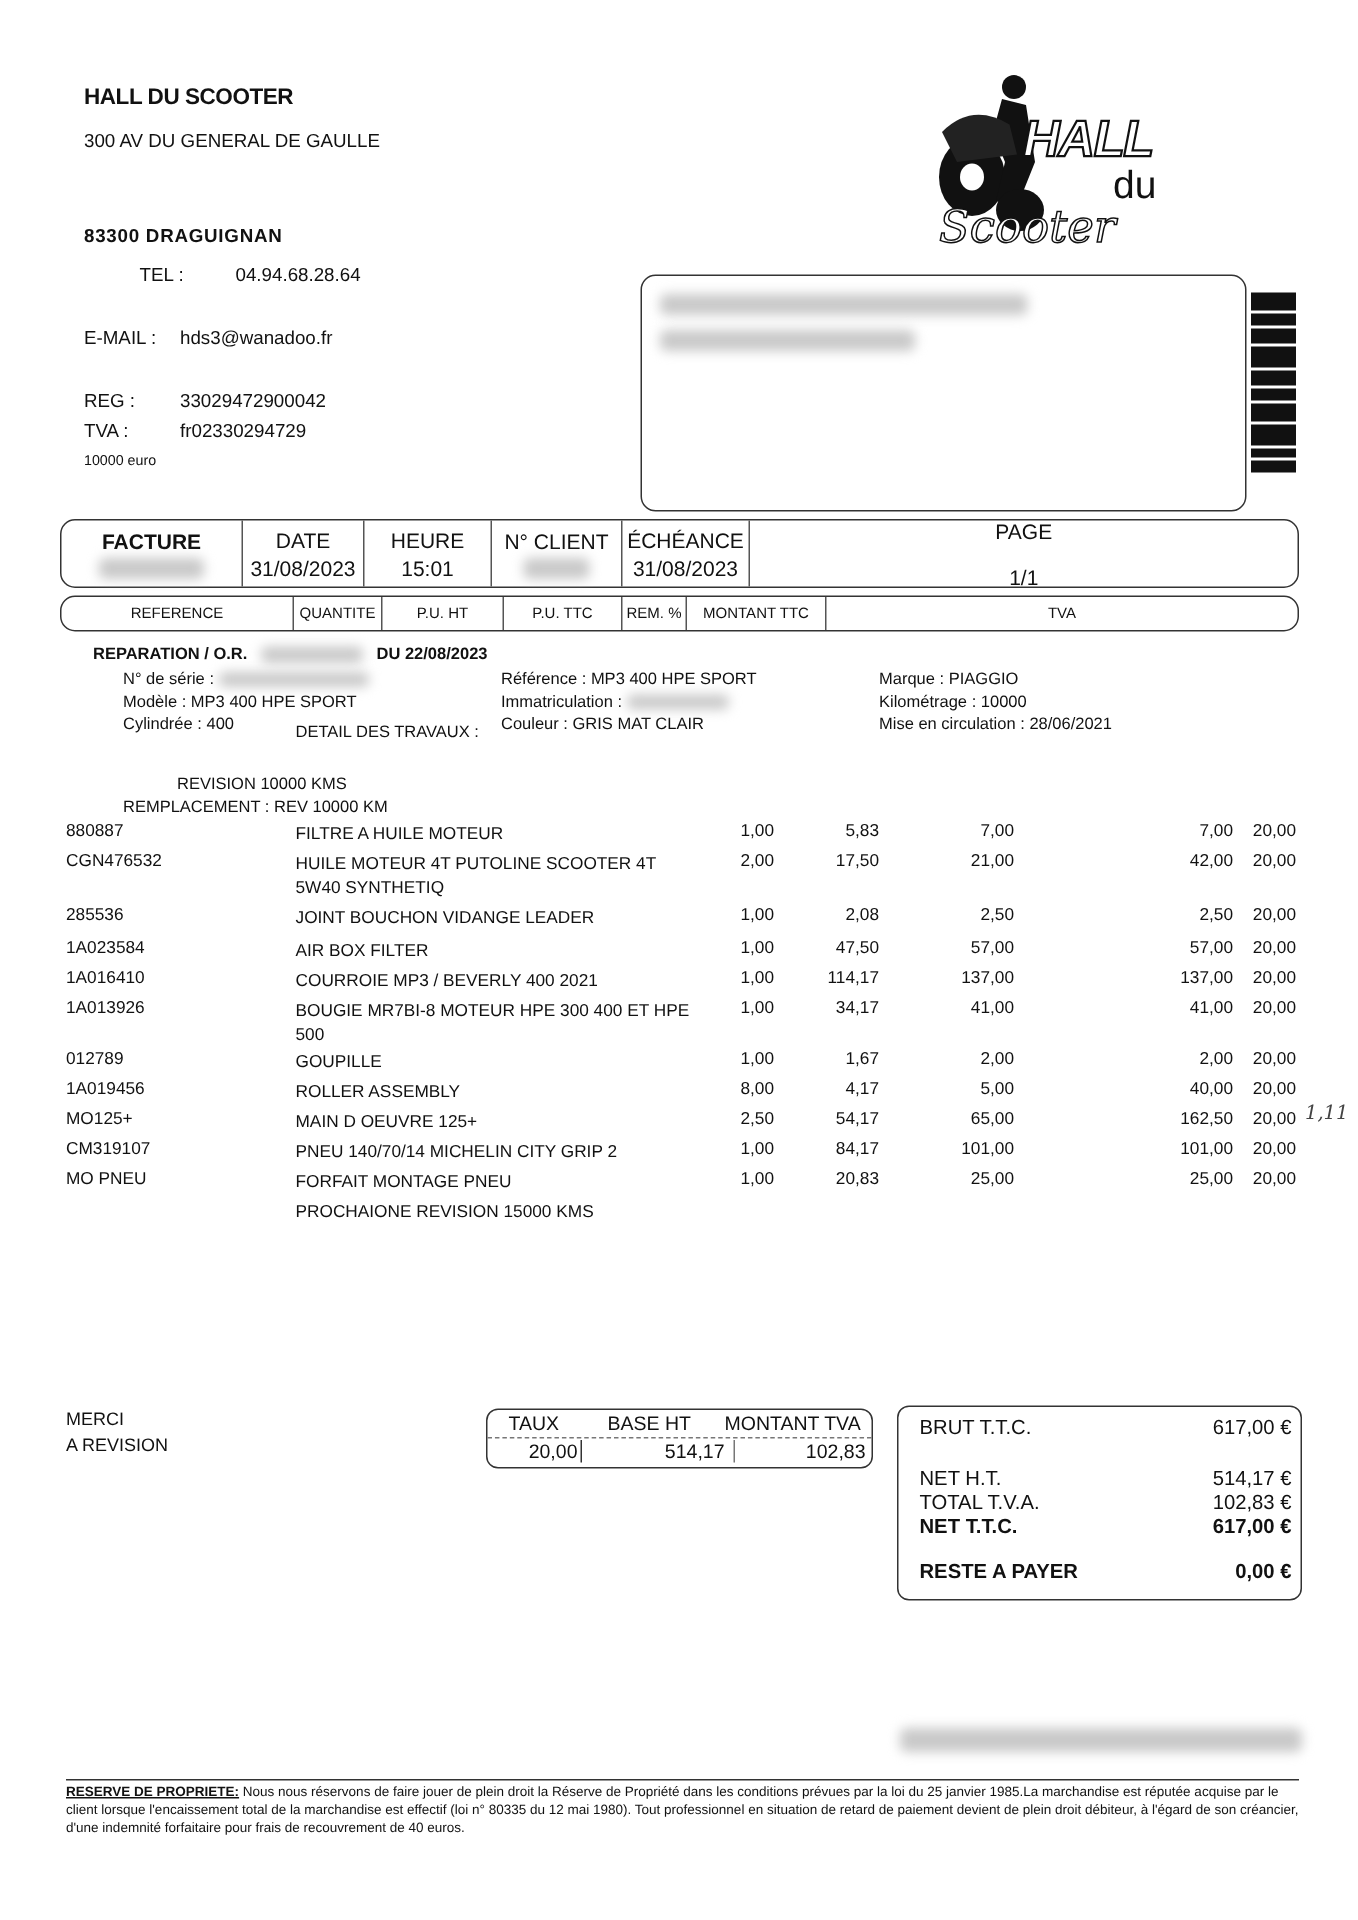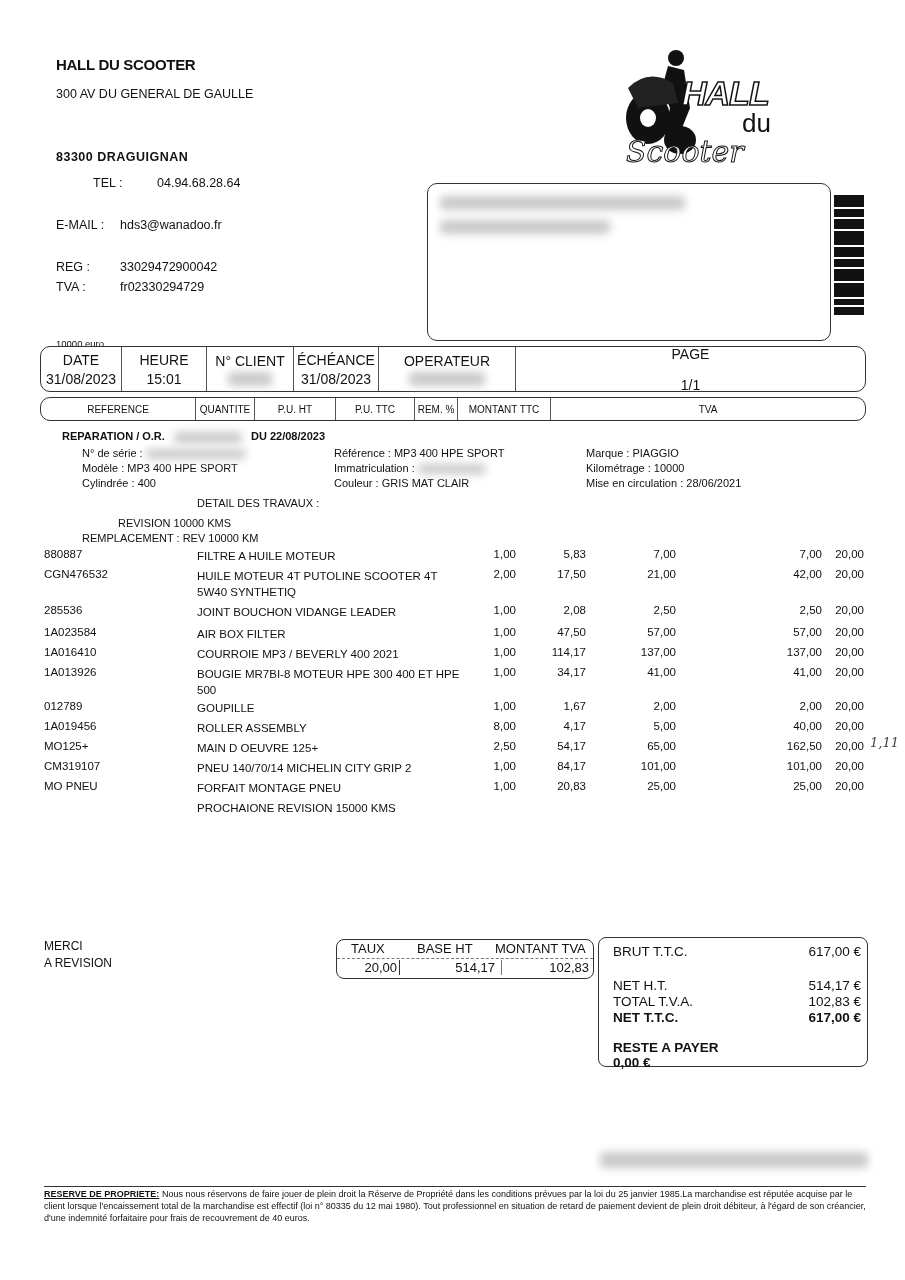--- a/index.html
+++ b/index.html
@@ -5,21 +5,21 @@
   html, body { margin:0; padding:0; background:#fff; }
   body { width:905px; height:1280px; position:relative; overflow:hidden; color:#111;
          font-family:"Liberation Sans", sans-serif; }
   .abs { position:absolute; }
   .blur { background:#c9c9c9; filter:blur(4px); border-radius:4px; }
   .shop-name { left:56px; top:56px; font-size:15px; font-weight:bold; letter-spacing:-0.3px; }
   .shop-addr { left:56px; top:87px; font-size:12.5px; }
   .shop-city { left:56px; top:150px; font-size:12.5px; font-weight:bold; letter-spacing:0.5px; }
   .info-row { font-size:12.5px; }
   .info-label { display:inline-block; width:64px; }
-  .capital { left:56px; top:302px; font-size:9.5px;margin-top:36px; }
+  .capital { left:56px; top:302px; font-size:9.5px; }
 
   .logo { left:612px; top:44px; width:170px; height:120px; }
   .logo .bike { position:absolute; left:6px; top:4px; width:90px; height:112px; }
   .logo .hall { position:absolute; left:70px; top:30px; font-size:34px; font-style:italic; font-weight:bold;
                 color:#fff; -webkit-text-stroke:1.5px #111; letter-spacing:-1px; }
   .logo .du { position:absolute; left:130px; top:64px; font-size:26px; }
   .logo .scooter { position:absolute; left:14px; top:90px; font-size:30px; font-style:italic;
                    font-family:"DejaVu Serif", serif; color:#fff; -webkit-text-stroke:1px #111; }
 
   .addr-box { left:427px; top:183px; width:402px; height:156px; border:1.5px solid #333; border-radius:10px; }
@@ -41,21 +41,21 @@
   .row span { position:absolute; }
   .r-ref { left:44px; }
   .r-des { left:197px; width:270px; line-height:16px; }
   .r-qty { left:470px; width:46px; text-align:right; }
   .r-puht { left:530px; width:56px; text-align:right; }
   .r-puttc { left:600px; width:76px; text-align:right; }
   .r-mttc { left:760px; width:62px; text-align:right; }
   .r-tva { left:826px; width:38px; text-align:right; }
 
   .merci { left:44px; top:938px; font-size:12px; line-height:17px; }
-  .vat-box { left:336px; top:939px; width:256px; height:38px; border:1.5px solid #333; border-radius:8px; font-size:13px; }
+  .vat-box { left:324px; top:939px; width:256px; height:38px; border:1.5px solid #333; border-radius:8px; font-size:13px; }
   .vat-box .h, .vat-box .d { position:absolute; }
   .tot-box { left:598px; top:937px; width:268px; height:128px; border:1.5px solid #333; border-radius:8px; font-size:13.5px; }
   .tot-row { position:absolute; left:14px; right:6px; display:flex; justify-content:space-between; }
   .bold { font-weight:bold; }
 
   .legal { left:44px; top:1186px; width:822px; font-size:9px; line-height:12px; border-top:1.5px solid #333; padding-top:1px; }
   .handwritten { left:870px; top:735px; font-size:13px; font-style:italic; color:#444; font-family:"DejaVu Serif", serif; }
 </style>
 </head>
 <body>
@@ -102,39 +102,39 @@
     <div style="height:14px"></div>
   <div style="height:10px"></div>
     <div style="height:8px"></div>
     <div style="height:12px"></div>
     <div style="height:14px"></div>
   <div style="height:6px"></div>
     <div style="height:8px"></div>
 </div>
 
 <div class="abs hdr-box">
+  <div class="hdr-cell" style="width:120px;">
+    <span class="bold">FACTURE</span>
+    <span class="v blur" style="width:70px;height:14px;margin:3px auto 0;"></span>
+  </div>
   <div class="hdr-cell" style="width:80px;">
     <span>DATE</span>
     <span class="v">31/08/2023</span>
   </div>
   <div class="hdr-cell" style="width:84px;">
     <span>HEURE</span>
     <span class="v">15:01</span>
   </div>
   <div class="hdr-cell" style="width:86px;">
     <span>N° CLIENT</span>
     <span class="v blur" style="width:44px;height:14px;margin:3px auto 0;"></span>
   </div>
   <div class="hdr-cell" style="width:84px;">
     <span>ÉCHÉANCE</span>
     <span class="v">31/08/2023</span>
-  </div>
-  <div class="hdr-cell" style="width:136px;">
-    <span>OPERATEUR</span>
-    <span class="v blur" style="width:76px;height:14px;margin:3px auto 0;"></span>
   </div>
   <div class="hdr-cell" style="flex:1;gap:12px;">
     <span>PAGE</span>
     <span class="v">1/1</span>
   </div>
 </div>
 
 <div class="abs col-box">
   <div class="col-cell" style="width:154px;">REFERENCE</div>
   <div class="col-cell" style="width:58px;">QUANTITE</div>
@@ -158,21 +158,21 @@
 <div class="abs veh" style="left:334px;top:446px;">
   <div>Référence : MP3 400 HPE SPORT</div>
   <div><span>Immatriculation :</span> <span class="blur" style="display:inline-block;width:68px;height:10px;vertical-align:middle;"></span></div>
   <div>Couleur : GRIS MAT CLAIR</div>
 </div>
 <div class="abs veh" style="left:586px;top:446px;">
   <div>Marque : PIAGGIO</div>
   <div>Kilométrage : 10000</div>
   <div>Mise en circulation : 28/06/2021</div>
 </div>
-<div class="abs veh" style="left:197px;top:496px;">DETAIL DES TRAVAUX :</div>
+<div class="abs veh" style="left:197px;top:481px;">DETAIL DES TRAVAUX :</div>
 <div class="abs veh" style="left:82px;top:516px;padding-left:36px;">REVISION 10000 KMS</div>
 <div class="abs veh" style="left:82px;top:531px;">REMPLACEMENT : REV 10000 KM</div>
 
 <div class="row" style="top:548px;">
   <span class="r-ref">880887</span>
   <span class="r-des">FILTRE A HUILE MOTEUR</span>
   <span class="r-qty">1,00</span>
   <span class="r-puht">5,83</span>
   <span class="r-puttc">7,00</span>
   <span class="r-mttc">7,00</span>
@@ -298,21 +298,21 @@
     <span>514,17 €</span>
   </div>
   <div class="tot-row" style="top:56px;">
     <span>TOTAL T.V.A.</span>
     <span>102,83 €</span>
   </div>
   <div class="tot-row bold" style="top:72px;">
     <span>NET T.T.C.</span>
     <span>617,00 €</span>
   </div>
-  <div class="tot-row bold" style="top:102px;flex-direction:column;">
+  <div class="tot-row bold" style="top:102px;">
     <span>RESTE A PAYER</span>
     <span>0,00 €</span>
   </div>
 </div>
 
 <div class="abs blur" style="left:600px;top:1152px;width:268px;height:16px;"></div>
 
 <div class="abs legal">
   <span class="bold" style="text-decoration:underline;">RESERVE  DE PROPRIETE:</span><span> Nous nous réservons de faire jouer de plein droit la Réserve de Propriété dans les conditions prévues par la loi du 25 janvier 1985.La marchandise est réputée acquise par le client lorsque l'encaissement total de la marchandise est effectif (loi n° 80335 du 12 mai 1980). Tout professionnel en situation de retard de paiement devient de plein droit débiteur, à l'égard de son créancier, d'une indemnité forfaitaire pour frais de recouvrement de 40 euros.</span>
 </div>

